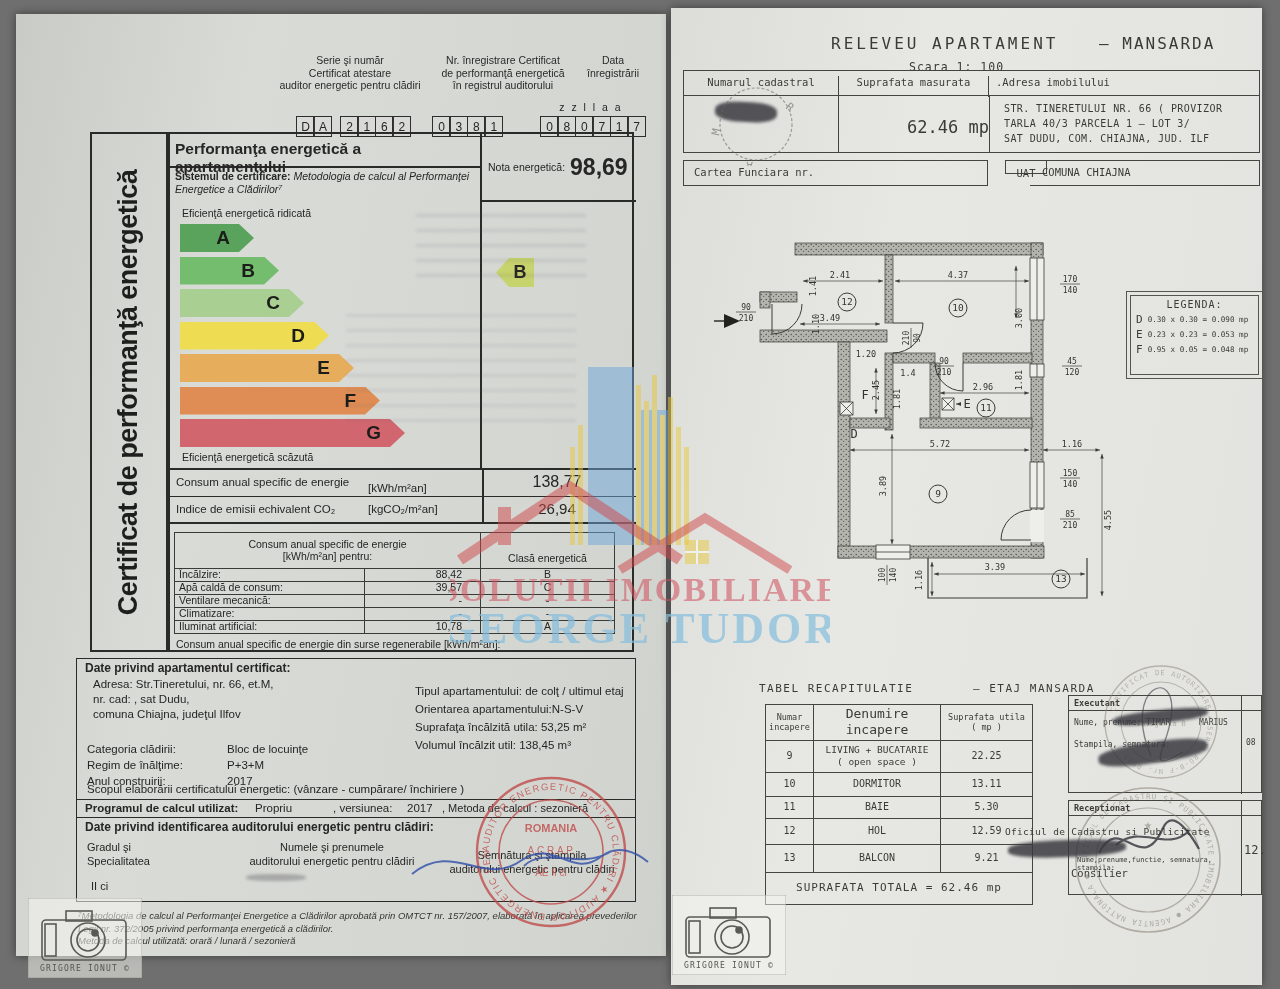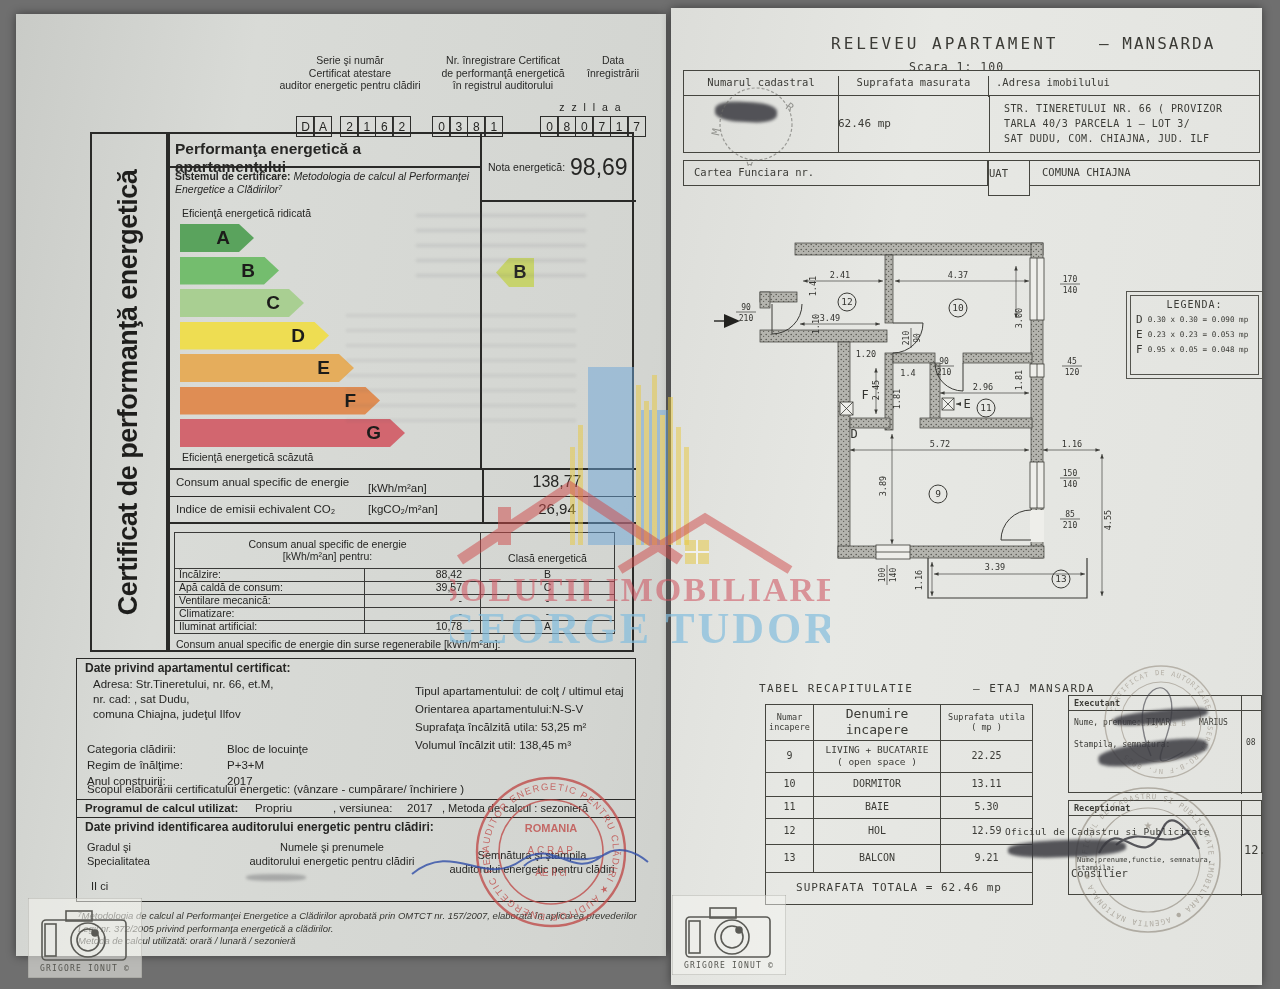--- a/index.html
+++ b/index.html
@@ -88,21 +88,21 @@
     </div>
 
   <div class="abs box2 vert-box" style="left:74px;top:118px;width:78px;height:520px">
     <span>Certificat de performanţă energetică</span>
   </div>
 
   <div class="abs box2" style="left:152px;top:118px;width:466px;height:520px">
     <div class="abs" style="left:0;top:0;width:312px;height:34px;border-right:2px solid #2a2a28;border-bottom:2px solid #2a2a28;box-sizing:border-box;font-size:15.5px;font-weight:bold;padding:6px 5px 0">Performanţa energetică a apartamentului</div>
     <div class="abs" style="left:312px;top:0;width:154px;height:68px;border-bottom:2px solid #2a2a28;box-sizing:border-box;display:flex;align-items:center;gap:5px;padding:0 6px">
       <span style="font-size:10.5px">Nota energetică:</span>
-      <span style="font-size:23px;font-weight:normal">98,69</span>
+      <span style="font-size:23px;font-weight:bold">98,69</span>
     </div>
     <div class="abs" style="left:0;top:34px;width:312px;height:34px;border-right:2px solid #2a2a28;box-sizing:border-box;font-size:10.5px;padding:2px 5px;line-height:13px">
       <b>Sistemul de certificare:</b>
       <i>Metodologia de calcul al Performanţei Energetice a Clădirilor⁷</i>
     </div>
 
     <div class="abs" style="left:0;top:68px;width:466px;height:268px;border-bottom:2px solid #2a2a28;box-sizing:border-box">
       <div class="abs" style="left:0;top:0;width:312px;height:268px;border-right:2px solid #2a2a28;box-sizing:border-box">
         <div class="abs" style="left:12px;top:5px;font-size:10.5px">Eficienţă energetică ridicată</div>
         <div class="abs" style="left:10px;top:22px">
@@ -256,29 +256,29 @@
   <div class="abs" style="left:238px;top:52px;font-size:11.5px;letter-spacing:1px">Scara 1: 100</div>
 
   <div class="abs" style="left:12px;top:62px;width:577px;height:26px;border:1.4px solid #45453f;box-sizing:border-box">
     <span class="abs" style="left:0;top:5px;width:154px;text-align:center;font-size:10.5px">Numarul cadastral</span>
     <span class="abs" style="left:154px;top:5px;width:151px;text-align:center;font-size:10.5px;border-left:1.4px solid #45453f;border-right:1.4px solid #45453f;height:21px;box-sizing:border-box">Suprafata masurata</span>
     <span class="abs" style="left:312px;top:5px;font-size:10.5px">.Adresa imobilului</span>
   </div>
   <div class="abs" style="left:12px;top:86.5px;width:577px;height:58px;border:1.4px solid #45453f;border-top:none;box-sizing:border-box">
     <span class="abs" style="left:154px;top:0;height:58px;border-left:1.4px solid #45453f"></span>
     <span class="abs" style="left:305px;top:0;height:58px;border-left:1.4px solid #45453f"></span>
-    <span class="abs" style="left:154px;top:22px;width:151px;text-align:left;font-size:11px">62.46 mp</span>
+    <span class="abs" style="left:154px;top:22px;width:151px;text-align:right;font-size:17px">62.46 mp</span>
     <div class="abs pre" style="left:320px;top:6px;font-size:10px;line-height:15px;letter-spacing:.4px">STR. TINERETULUI NR. 66 ( PROVIZOR
 TARLA 40/3 PARCELA 1 — LOT 3/
 SAT DUDU, COM. CHIAJNA, JUD. ILF</div>
   </div>
   <div class="abs" style="left:12px;top:152px;width:305px;height:26px;border:1.4px solid #45453f;box-sizing:border-box">
     <span class="abs" style="left:10px;top:5px;font-size:10.5px">Cartea Funciara nr.</span>
   </div>
-  <div class="abs" style="left:317px;top:152px;width:42px;height:36px;border:1.4px solid #45453f;box-sizing:border-box;text-align:left">
+  <div class="abs" style="left:334px;top:152px;width:42px;height:14px;border:1.4px solid #45453f;box-sizing:border-box;text-align:center">
     <span style="font-size:10.5px;line-height:24px">UAT</span>
   </div>
   <div class="abs" style="left:359px;top:152px;width:230px;height:26px;border:1.4px solid #45453f;border-left:none;box-sizing:border-box">
     <span class="abs" style="left:12px;top:5px;font-size:10.5px">COMUNA CHIAJNA</span>
   </div>
 
   <svg id="plan-svg" class="abs" style="left:9px;top:210px" width="450" height="402" viewBox="0 0 450 402">
     <defs>
       <pattern id="hatch" width="5" height="5" patternUnits="userSpaceOnUse">
         <rect width="5" height="5" fill="#b4b4ae"></rect>

